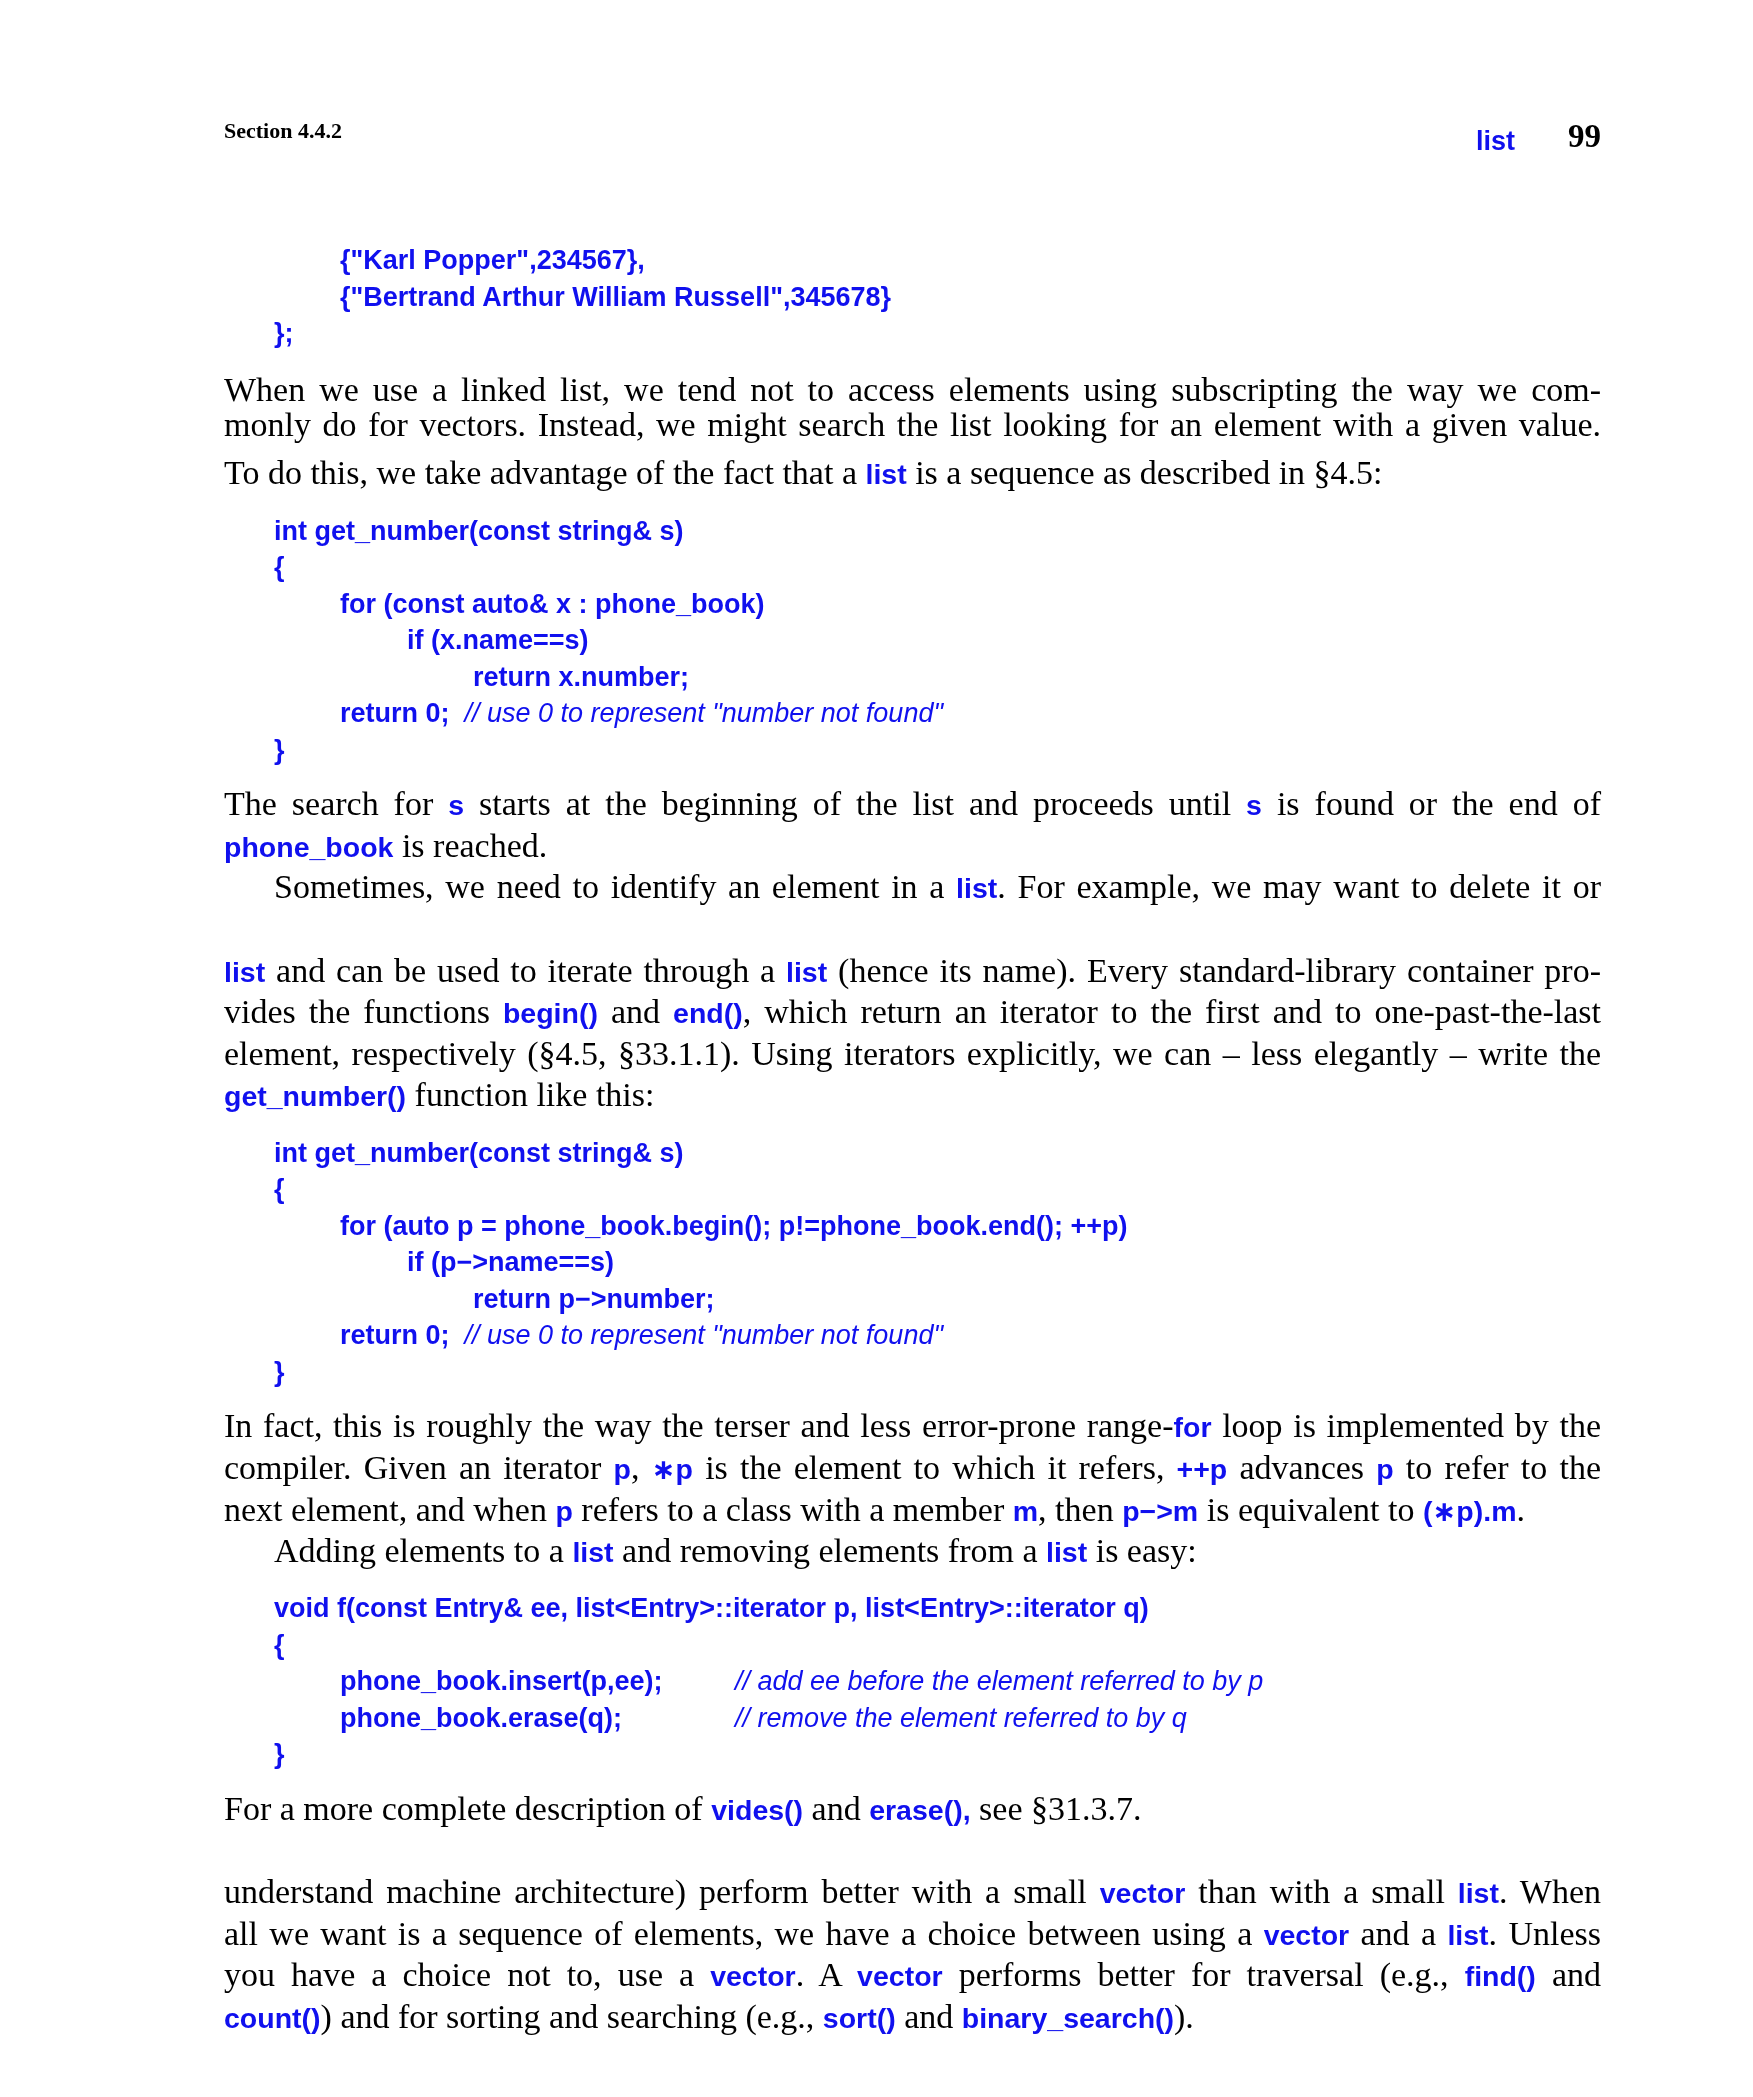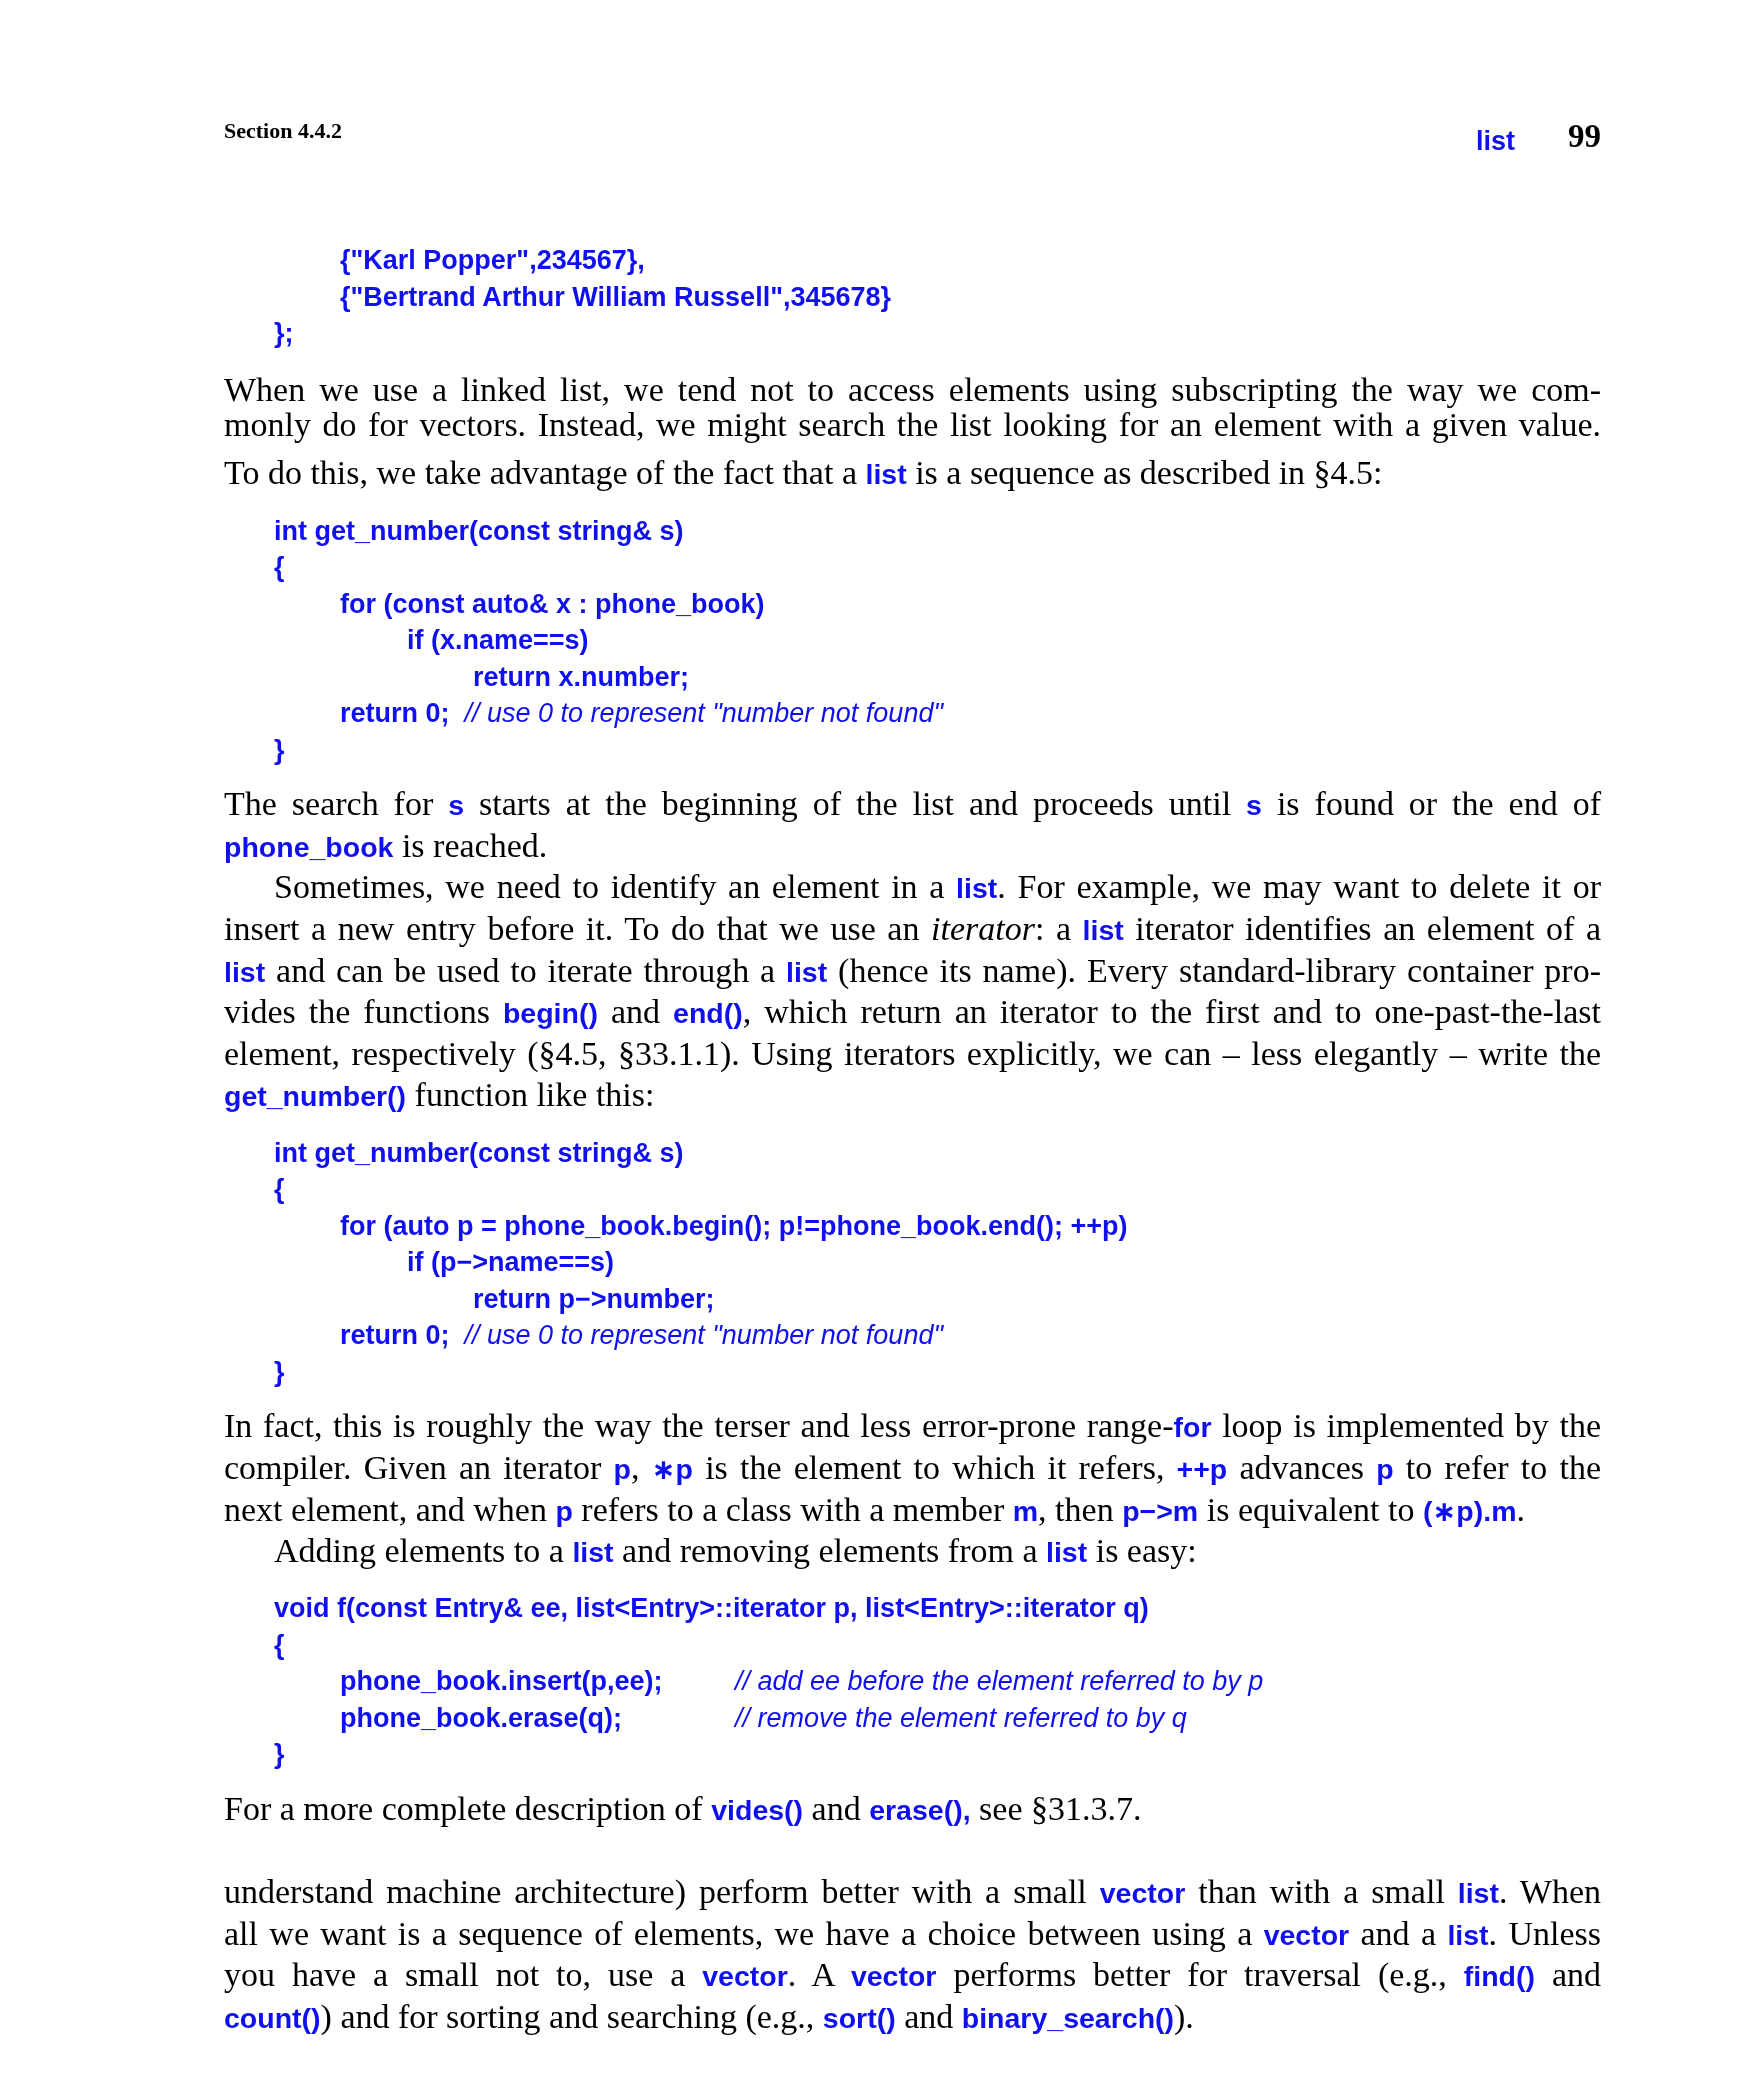--- a/index.html
+++ b/index.html
@@ -40,21 +40,20 @@
   <div class="code codeline" style="left:340px; top:591px;">for (const auto&amp; x : phone_book)</div>
   <div class="code codeline" style="left:407px; top:627px;">if (x.name==s)</div>
   <div class="code codeline" style="left:473px; top:664px;">return x.number;</div>
   <div class="code codeline" style="left:340px; top:700px;"><span>return 0;</span><span>  </span><span class="cmt">// use 0 to represent "number not found"</span></div>
   <div class="code codeline" style="left:274px; top:737px;">}</div>
 
   <div class="serif line" style="top:787px;"><span>The search for </span><span class="ic">s</span><span> starts at the beginning of the list and proceeds until </span><span class="ic">s</span><span> is found or the end of</span></div>
   <div class="serif line last" style="top:829px;"><span class="ic">phone_book</span><span> is reached.</span></div>
 
   <div class="serif line indent" style="top:870px;"><span>Sometimes, we need to identify an element in a </span><span class="ic">list</span><span>. For example, we may want to delete it or</span></div>
-  <div class="serif line" style="top:912px;"><span>insert a new entry before it. To do that we use an </span><span class="it">iterator</span><span>: a </span><span class="ic">list</span><span> iterator identifies an element of a</span></div>
   <div class="serif line" style="top:954px;"><span class="ic">list</span><span> and can be used to iterate through a </span><span class="ic">list</span><span> (hence its name). Every standard-library container pro-</span></div>
   <div class="serif line" style="top:995px;"><span>vides the functions </span><span class="ic">begin()</span><span> and </span><span class="ic">end()</span><span>, which return an iterator to the first and to one-past-the-last</span></div>
   <div class="serif line" style="top:1037px;">element, respectively (§4.5, §33.1.1). Using iterators explicitly, we can – less elegantly – write the</div>
   <div class="serif line last" style="top:1078px;"><span class="ic">get_number()</span><span> function like this:</span></div>
 
   <div class="code codeline" style="left:274px; top:1140px;">int get_number(const string&amp; s)</div>
   <div class="code codeline" style="left:274px; top:1176px;">{</div>
   <div class="code codeline" style="left:340px; top:1213px;">for (auto p = phone_book.begin(); p!=phone_book.end(); ++p)</div>
   <div class="code codeline" style="left:407px; top:1249px;">if (p−&gt;name==s)</div>
   <div class="code codeline" style="left:473px; top:1286px;">return p−&gt;number;</div>
@@ -72,17 +71,17 @@
   <div class="code codeline" style="left:340px; top:1668px;">phone_book.insert(p,ee);</div>
   <div class="cmt codeline" style="left:735px; top:1668px;">// add ee before the element referred to by p</div>
   <div class="code codeline" style="left:340px; top:1705px;">phone_book.erase(q);</div>
   <div class="cmt codeline" style="left:735px; top:1705px;">// remove the element referred to by q</div>
   <div class="code codeline" style="left:274px; top:1741px;">}</div>
 
   <div class="serif line last" style="top:1792px;"><span>For a more complete description of </span><span class="ic">vides()</span><span> and </span><span class="ic">erase(),</span><span> see §31.3.7.</span></div>
 
   <div class="serif line" style="top:1875px;"><span>understand machine architecture) perform better with a small </span><span class="ic">vector</span><span> than with a small </span><span class="ic">list</span><span>. When</span></div>
   <div class="serif line" style="top:1917px;"><span>all we want is a sequence of elements, we have a choice between using a </span><span class="ic">vector</span><span> and a </span><span class="ic">list</span><span>. Unless</span></div>
-  <div class="serif line" style="top:1958px;"><span>you have a small not to, use a </span><span class="ic">vector</span><span>. A </span><span class="ic">vector</span><span> performs better for traversal (e.g., </span><span class="ic">find()</span><span> and</span></div>
+  <div class="serif line" style="top:1958px;"><span>you have a choice not to, use a </span><span class="ic">vector</span><span>. A </span><span class="ic">vector</span><span> performs better for traversal (e.g., </span><span class="ic">find()</span><span> and</span></div>
   <div class="serif line last" style="top:2000px;"><span class="ic">count()</span><span>) and for sorting and searching (e.g., </span><span class="ic">sort()</span><span> and </span><span class="ic">binary_search()</span><span>).</span></div>
 
 </div>
 
 
 </body></html>

